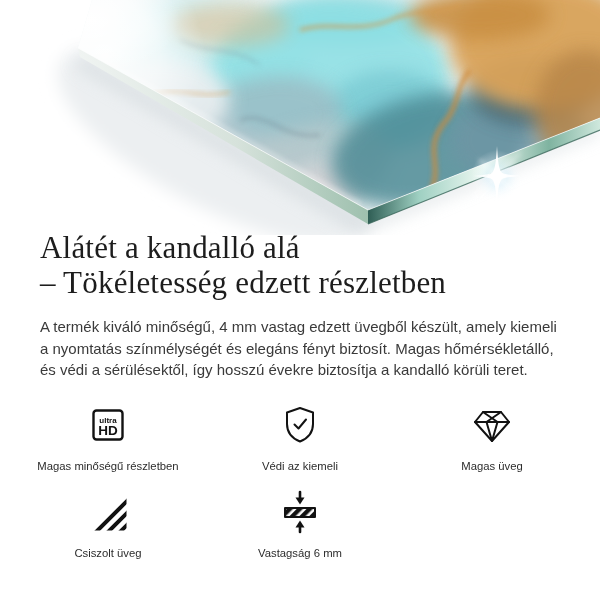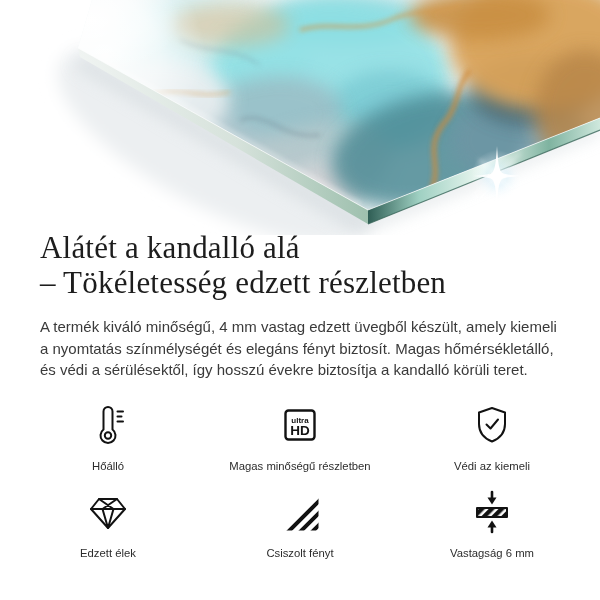--- a/index.html
+++ b/index.html
@@ -132,30 +132,20 @@
 <div class="content">
   <h1 class="title">
     <span style="display:block">Alátét a kandalló alá</span>
     <span style="display:block">– Tökéletesség edzett részletben</span>
   </h1>
   <p class="desc">A termék kiváló minőségű, 4 mm vastag edzett üvegből készült, amely kiemeli a nyomtatás színmélységét és elegáns fényt biztosít. Magas hőmérsékletálló, és védi a sérülésektől, így hosszú évekre biztosítja a kandalló körüli teret.</p>
 </div>
 
 <div class="features">
 
-  <div class="feature">
-    <div class="ic">
-      <svg class="ficon" width="46" height="46" viewBox="0 0 46 46">
-        <path d="M18.5,9.5 A4.5,4.5 0 0 1 27.5,9.5 L27.5,27.5 A7.5,7.5 0 1 1 18.5,27.5 Z"></path>
-        <circle cx="23" cy="33.5" r="3.2"></circle>
-        <path d="M32.5,9.5 h5.5 M32.5,14.5 h4 M32.5,19.5 h5.5"></path>
-      </svg>
-    </div>
-    <div class="lbl">Hőálló</div>
-  </div>
 
   <div class="feature">
     <div class="ic">
       <svg class="ficon" width="46" height="46" viewBox="0 0 46 46">
         <rect x="8.5" y="8.5" width="29" height="29" rx="3" stroke-width="2.4"></rect>
         <text x="23" y="20.5" font-size="8" text-anchor="middle">ultra</text>
         <text x="23" y="33" font-size="13.5" text-anchor="middle">HD</text>
       </svg>
     </div>
     <div class="lbl">Magas minőségű részletben</div>
@@ -171,37 +161,37 @@
     <div class="lbl">Védi az kiemeli</div>
   </div>
 
   <div class="feature">
     <div class="ic">
       <svg class="ficon" width="46" height="46" viewBox="0 0 46 46">
         <path d="M14,10 L32,10 L40,20 L23,39 L6,20 Z"></path>
         <path d="M6,20 L40,20 M14,10 L28.5,20 M32,10 L17.5,20 M17.5,20 L23,39 M28.5,20 L23,39"></path>
       </svg>
     </div>
-    <div class="lbl">Edzett élek</div>
+    <div class="lbl">Magas üveg</div>
   </div>
 
   <div class="feature">
     <div class="ic">
       <svg class="ficon" width="46" height="46" viewBox="0 0 46 46">
         <defs>
             <clipPath id="triClip">
               <path d="M5,41.5 L41.5,41.5 L41.5,5 Z"></path>
             </clipPath>
           </defs>
         <g clip-path="url(#triClip)" stroke-width="4" stroke-linecap="butt">
           <path d="M-16,46 L30,0 M-4,46 L42,0 M8,46 L54,0 M20,46 L66,0 M32,46 L78,0"></path>
         </g>
       </svg>
     </div>
-    <div class="lbl">Csiszolt fényt</div>
+    <div class="lbl">Csiszolt üveg</div>
   </div>
 
   <div class="feature">
     <div class="ic">
       <svg class="ficon" width="46" height="46" viewBox="0 0 46 46">
         <defs>
           <pattern id="hatch" patternUnits="userSpaceOnUse" width="7" height="7" patternTransform="rotate(45)">
             <rect width="3.4" height="7" fill="#121212"></rect>
           </pattern>
         </defs>

